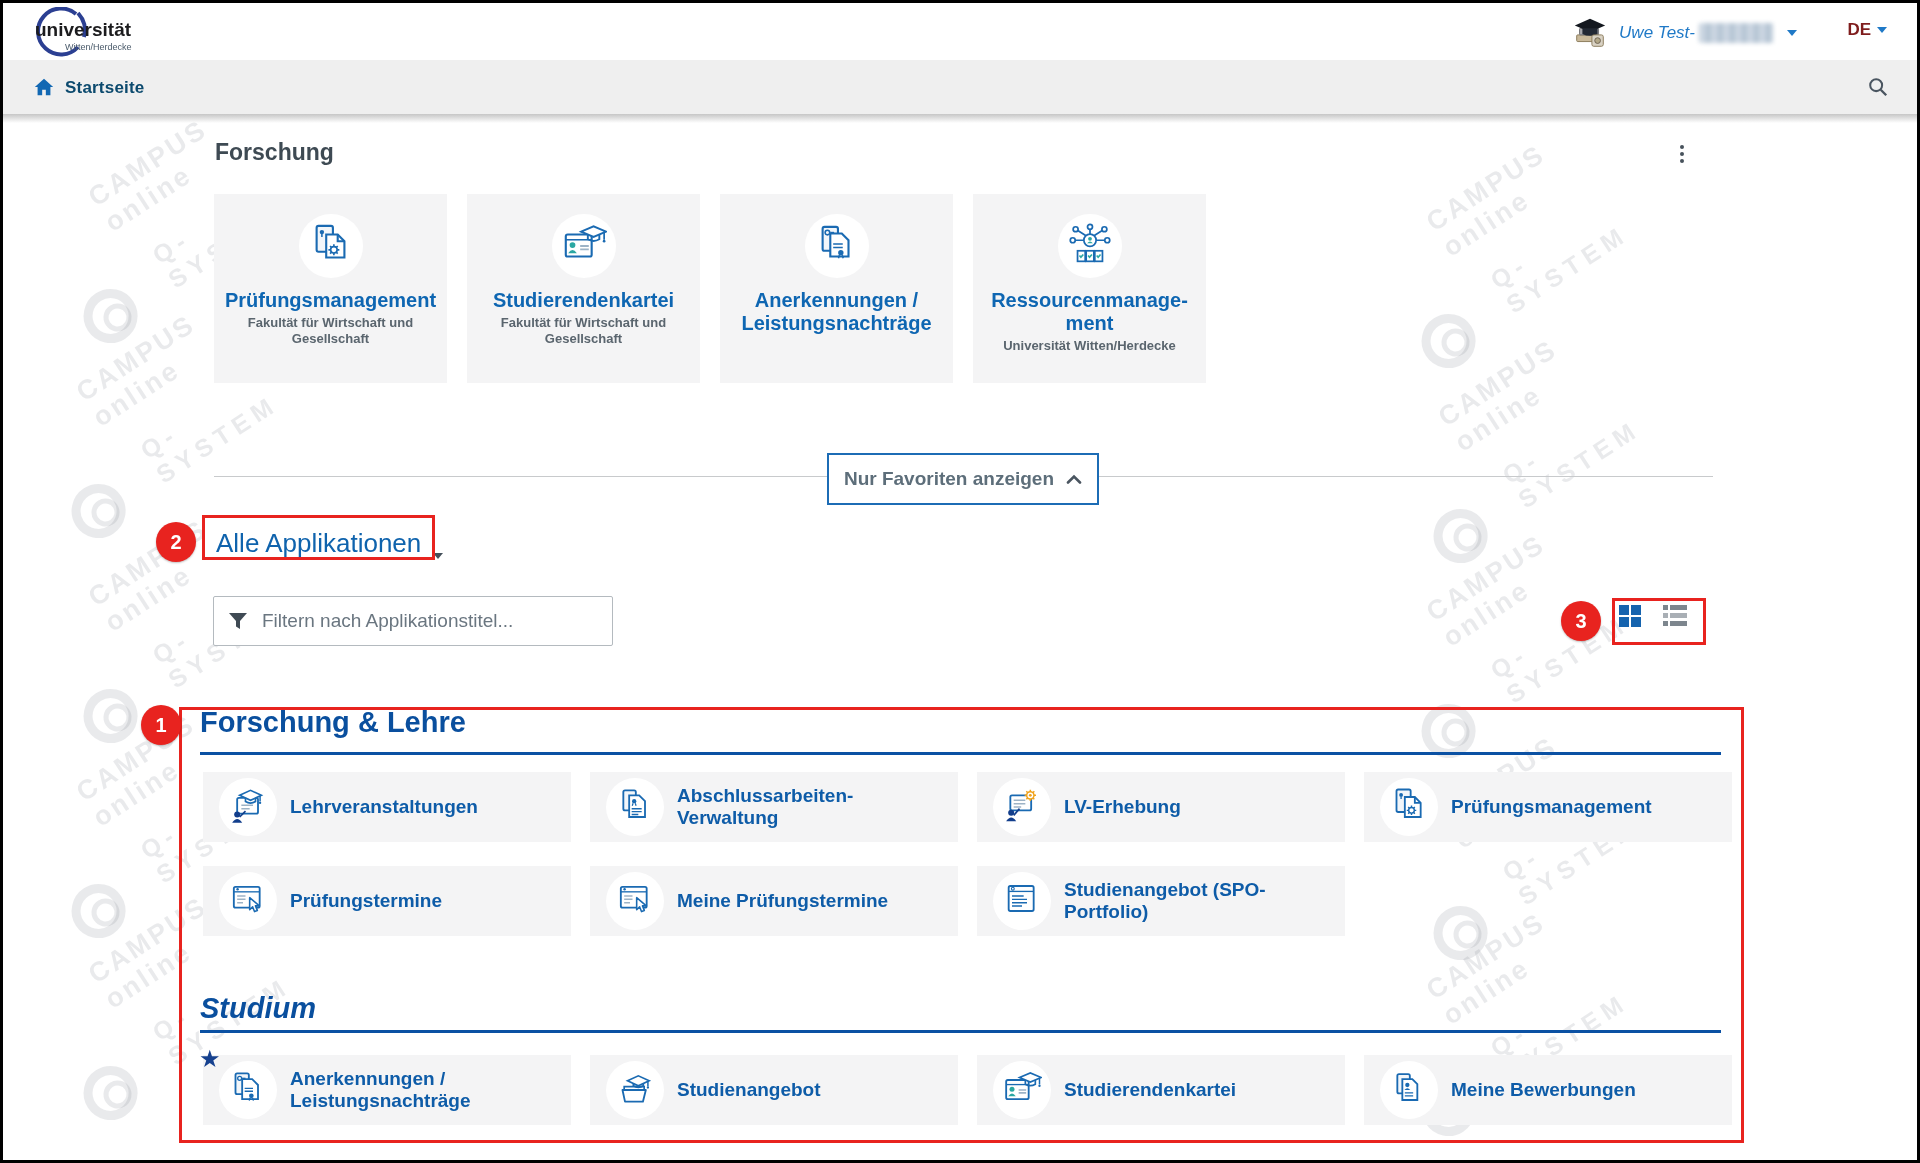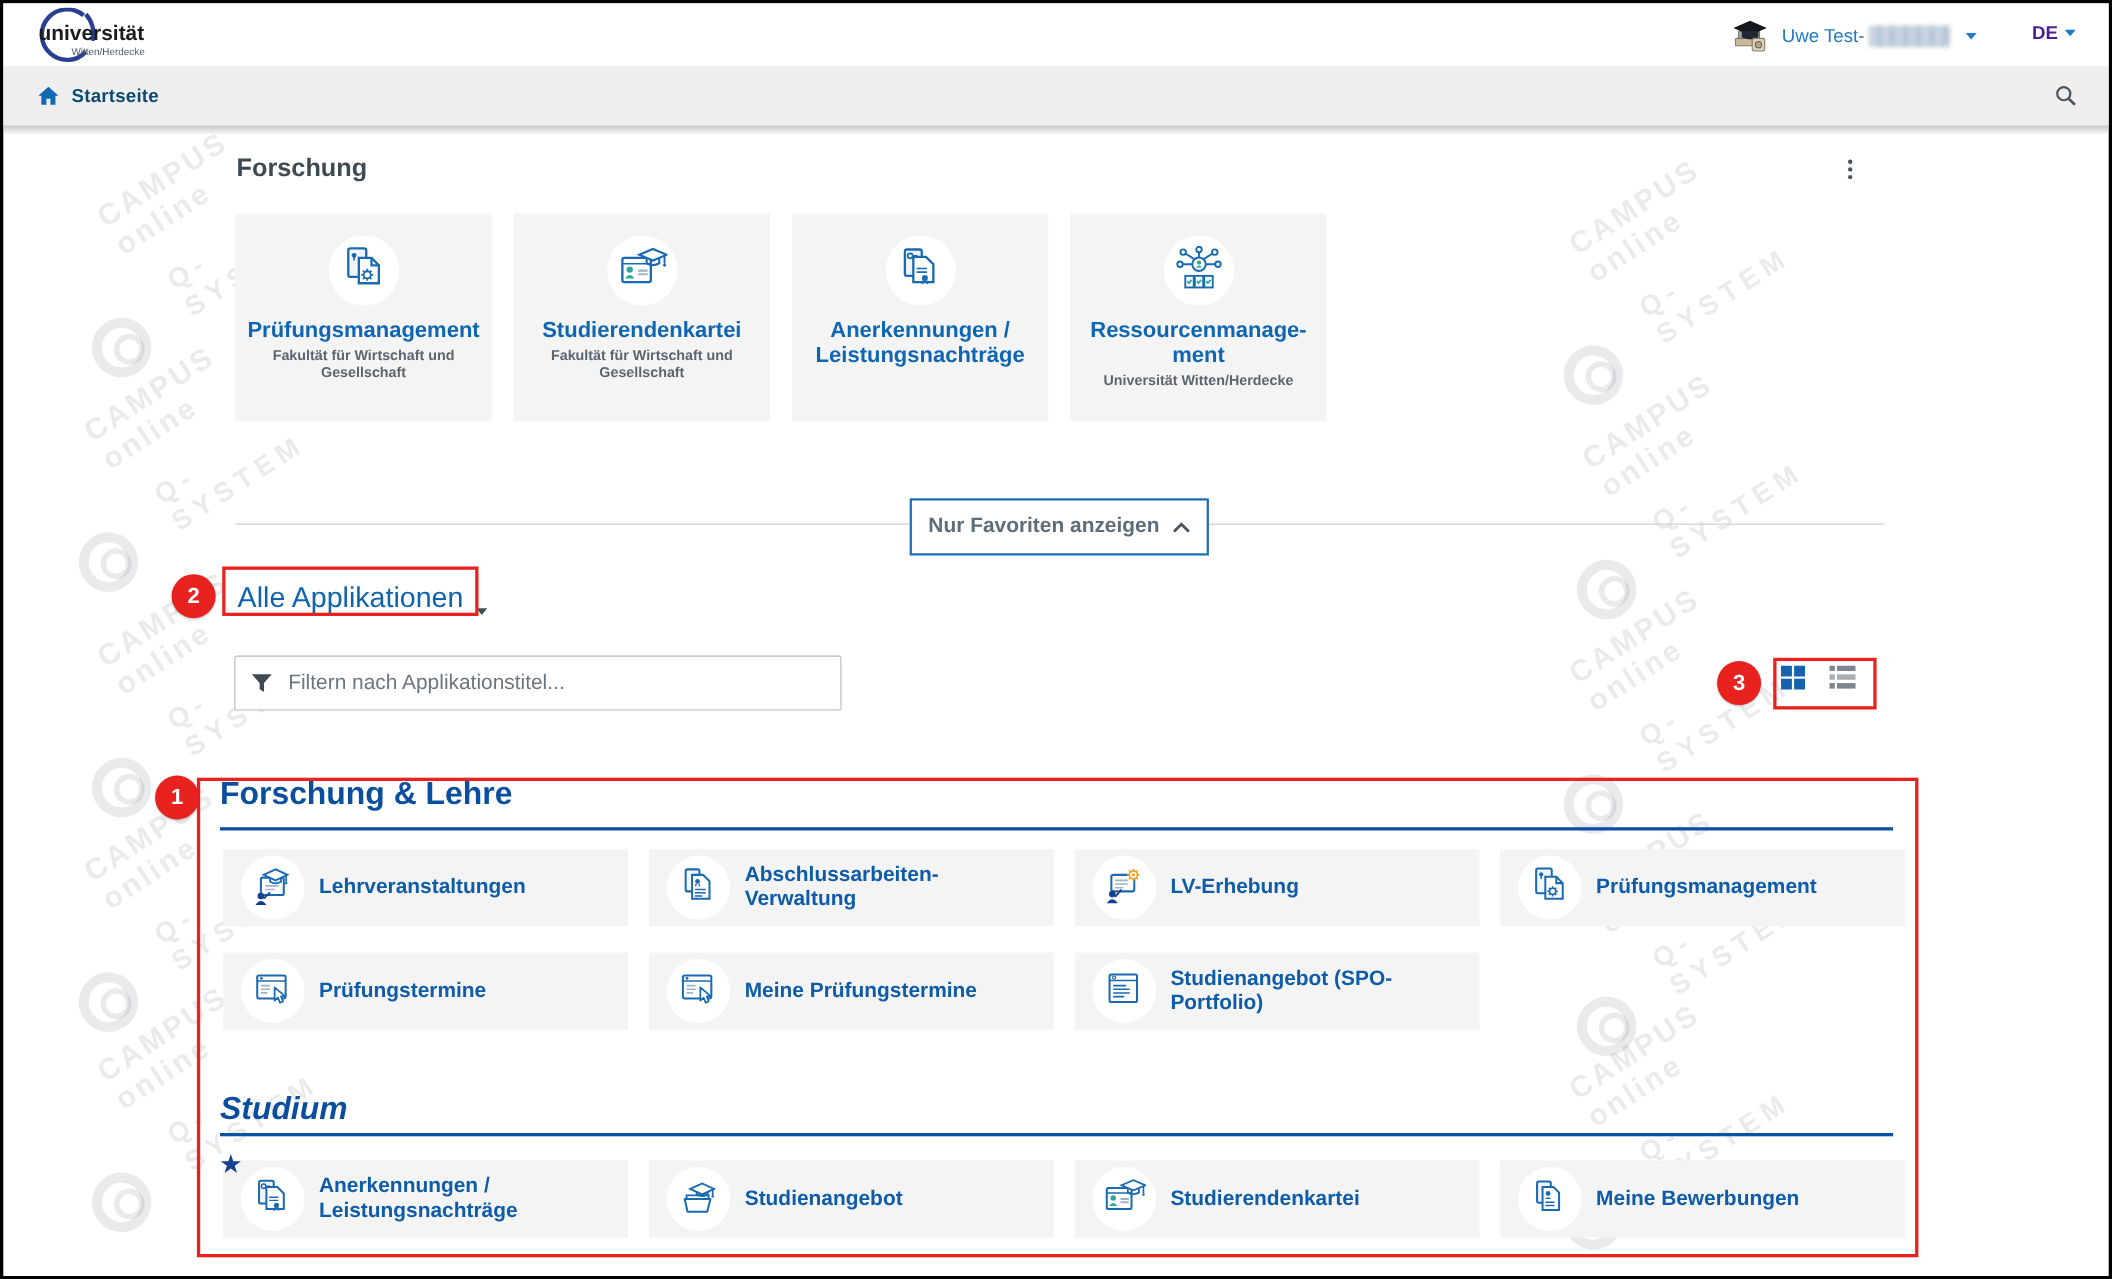--- a/index.html
+++ b/index.html
@@ -11,27 +11,27 @@
   }
   
   .hdr { position:absolute; left:0; top:0; width:100%; height:57px; background:#fff; z-index:6; }
   .logo { position:absolute; left:18px; top:4px; width:180px; height:52px; cursor:pointer; }
   .nav { position:absolute; left:0; top:57px; width:100%; height:54px; background:#efefef; z-index:6; }
   .nav-shadow { position:absolute; left:0; top:111px; width:100%; height:9px;
     background:linear-gradient(#c6c6c6, rgba(255,255,255,0)); z-index:6; }
   .home { position:absolute; left:30px; top:16px; width:22px; height:22px; cursor:pointer; }
   .startseite { position:absolute; left:62px; top:18px; font-size:17px; font-weight:700; color:#0c4a6e; letter-spacing:.2px; }
   .search { position:absolute; right:28px; top:16px; width:22px; height:22px; cursor:pointer; }
-  .userbox { position:absolute; right:120px; top:12px; height:36px; display:flex; align-items:center; cursor:pointer; }
+  .userbox { position:absolute; right:120px; top:12px; height:36px; display:flex; align-items:center; cursor:pointer;font-style:italic; }
   .avatar { width:38px; height:38px; margin-right:10px; }
   .uname { font-size:17px; color:#1f79c7; }
   .blurname { display:inline-block; width:74px; height:20px; margin:0 4px; border-radius:2px;
     background:linear-gradient(90deg,#9fb3c8,#e8edf2 20%,#b0c0d2 35%,#dfe6ee 55%,#8fa6bb 70%,#d7e0e9 85%,#aebfd0);
     background-size:12px 10px; filter:blur(2px); vertical-align:middle; }
-  .lang { position:absolute; right:30px; top:17px; font-size:17px; font-weight:700; color:#4c1d95; cursor:pointer; display:flex; align-items:center; gap:6px; }
+  .lang { position:absolute; right:30px; top:17px; font-size:17px; font-weight:700; color:#7f1d1d; cursor:pointer; display:flex; align-items:center; gap:6px; }
   .caret { width:0; height:0; border-left:5px solid transparent; border-right:5px solid transparent; border-top:6px solid #1f79c7; display:inline-block; }
   .caret.dk { border-top-color:#44505a; }
   
   .wm { position:absolute; width:260px; height:170px; transform:rotate(-33deg); z-index:0; pointer-events:none; color:rgba(108,115,130,.15); }
   .wm .ring { position:absolute; left:0; bottom:14px; width:54px; height:54px; border:9px solid rgba(108,115,130,.15); border-radius:50%; }
   .wm .ring::after { content:""; position:absolute; left:9px; top:9px; width:18px; height:18px; border:5px solid rgba(108,115,130,.15); border-radius:50%; }
   .wm .wtxt { position:absolute; left:74px; top:6px; font-size:27px; font-weight:700; letter-spacing:3px; line-height:30px; }
   .wm .qtxt { position:absolute; left:96px; top:90px; font-size:25px; font-weight:700; letter-spacing:6px; }
   
   .fav-head { position:absolute; left:212px; top:136px; font-size:23px; font-weight:700; color:#3e4a53; z-index:2; }
@@ -42,21 +42,21 @@
   .fav-circ { width:64px; height:64px; border-radius:50%; background:#fff; display:flex; align-items:center; justify-content:center; margin-bottom:11px; }
   .fav-title { font-size:20px; font-weight:700; color:#0e66b2; text-align:center; line-height:23px; padding:0 6px; }
   .fav-sub { font-size:13px; font-weight:700; color:#5a656e; text-align:center; line-height:16px; margin-top:3px; padding:0 14px; }
   .divider { position:absolute; left:211px; top:473px; width:1499px; height:1px; background:#c8cacc; z-index:1; }
   .fav-btn { position:absolute; left:824px; top:450px; width:272px; height:52px; background:#fff; border:2px solid #1c6cb5;
     z-index:2; display:flex; align-items:center; justify-content:center; gap:12px; cursor:pointer;
     font-size:19px; font-weight:700; color:#5d6e7a; }
   
   .dd { position:absolute; left:213px; top:516px; z-index:2; display:flex; align-items:flex-end; gap:12px; cursor:pointer;
     font-size:26px; font-weight:500; color:#0f63ad; height:40px; }
-  .filter { position:absolute; left:210px; top:593px; width:552px; height:50px; background:#fff; border:1px solid #b4babf;
+  .filter { position:absolute; left:210px; top:593px; width:400px; height:50px; background:#fff; border:1px solid #b4babf;
     border-radius:2px; z-index:2; display:flex; align-items:center; padding:0 14px; gap:14px; }
   .filter input { border:none; outline:none; flex:1; font-size:19px; color:#3c4753; font-family:"Liberation Sans",sans-serif; background:transparent; }
   .filter input::placeholder { color:#6a7680; opacity:1; }
   .toggles { position:absolute; left:1616px; top:602px; z-index:2; display:flex; gap:22px; align-items:center; }
   .tgl { width:22px; height:22px; cursor:pointer; }
   
   .sec-head { position:absolute; z-index:2; font-size:29px; font-weight:700; color:#0a4f9e; }
   .sec-rule { position:absolute; z-index:2; height:3px; background:#0b51a3; width:1521px; left:197px; }
   .app-grid { position:absolute; left:200px; z-index:2; display:grid; grid-template-columns:repeat(4,368px); gap:24px 19px; }
   .app-tile { position:relative; height:70px; background:#f4f4f5; display:flex; align-items:center; padding-left:16px; cursor:pointer; }

